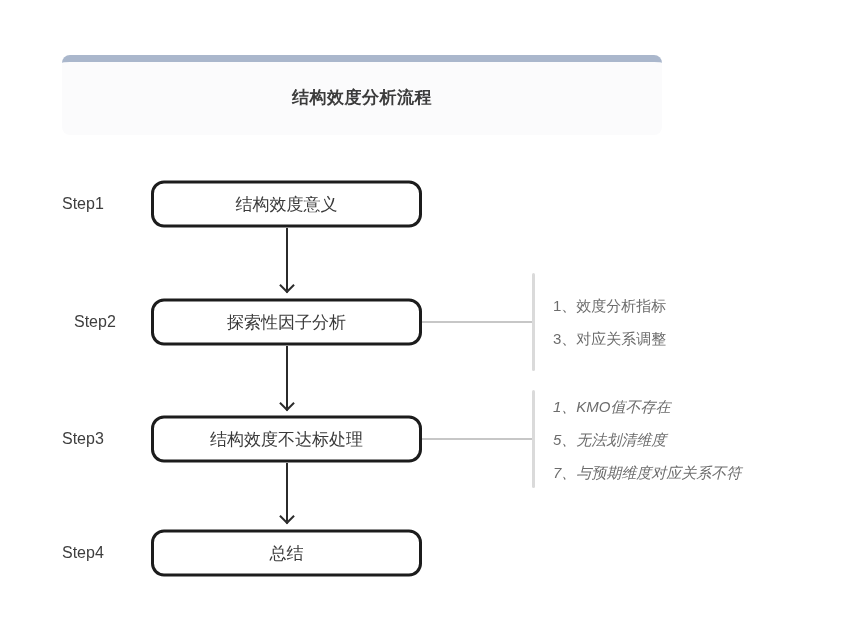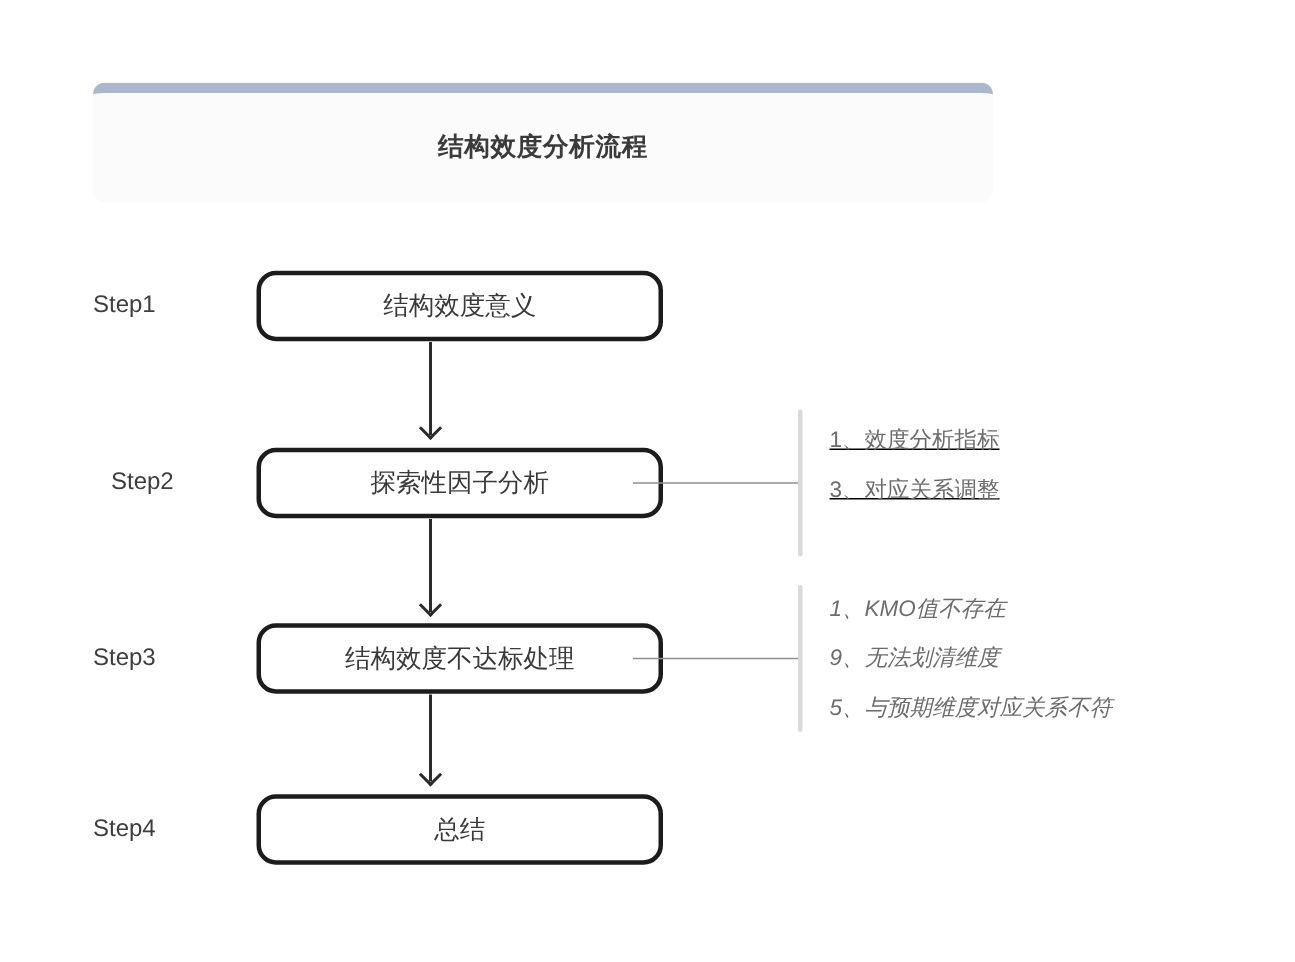--- a/index.html
+++ b/index.html
@@ -66,21 +66,20 @@
     width: 271px;
     height: 47px;
     box-sizing: border-box;
     border: 3px solid #1c1c1c;
     border-radius: 13px;
     background: #ffffff;
     display: flex;
     align-items: center;
     justify-content: center;
     transform: translateY(-50%);
-    margin-left: 20px;
   }
   .node-text {
     font-size: 17px;
     color: #3a3a3a;
     line-height: 1;
     white-space: nowrap;
   }
 
   
   .arrow {
@@ -145,37 +144,37 @@
   </div>
 
   <div class="arrow" style="top:228px; height:62px;"></div>
 
   <div class="step-label" style="top:322px;margin-left:12px;">Step2</div>
   <div class="node-box" style="top:322px;">
     <span class="node-text">探索性因子分析</span>
   </div>
   <div class="side-connector" style="top:322px;"></div>
   <div class="note-bar" style="top:322px; height:98px;"></div>
-  <div class="note-list" style="top:310px;text-decoration:underline;">
+  <div class="note-list" style="top:322px;">
     <div class="note-item">1、效度分析指标</div>
     <div class="note-item">3、对应关系调整</div>
   </div>
 
   <div class="arrow" style="top:346px; height:62px;"></div>
 
   <div class="step-label" style="top:439px;">Step3</div>
   <div class="node-box" style="top:439px;align-items:center;">
     <span class="node-text">结构效度不达标处理</span>
   </div>
   <div class="side-connector" style="top:439px;"></div>
   <div class="note-bar" style="top:439px; height:98px;"></div>
   <div class="note-list" style="top:439px;font-style:italic;">
     <div class="note-item">1、KMO值不存在</div>
-    <div class="note-item">9、无法划清维度</div>
-    <div class="note-item">5、与预期维度对应关系不符</div>
+    <div class="note-item">5、无法划清维度</div>
+    <div class="note-item">7、与预期维度对应关系不符</div>
   </div>
 
   <div class="arrow" style="top:463px; height:58px;"></div>
 
   <div class="step-label" style="top:553px;">Step4</div>
   <div class="node-box" style="top:553px;border-radius:13px;">
     <span class="node-text">总结</span>
   </div>
 
 </div>

